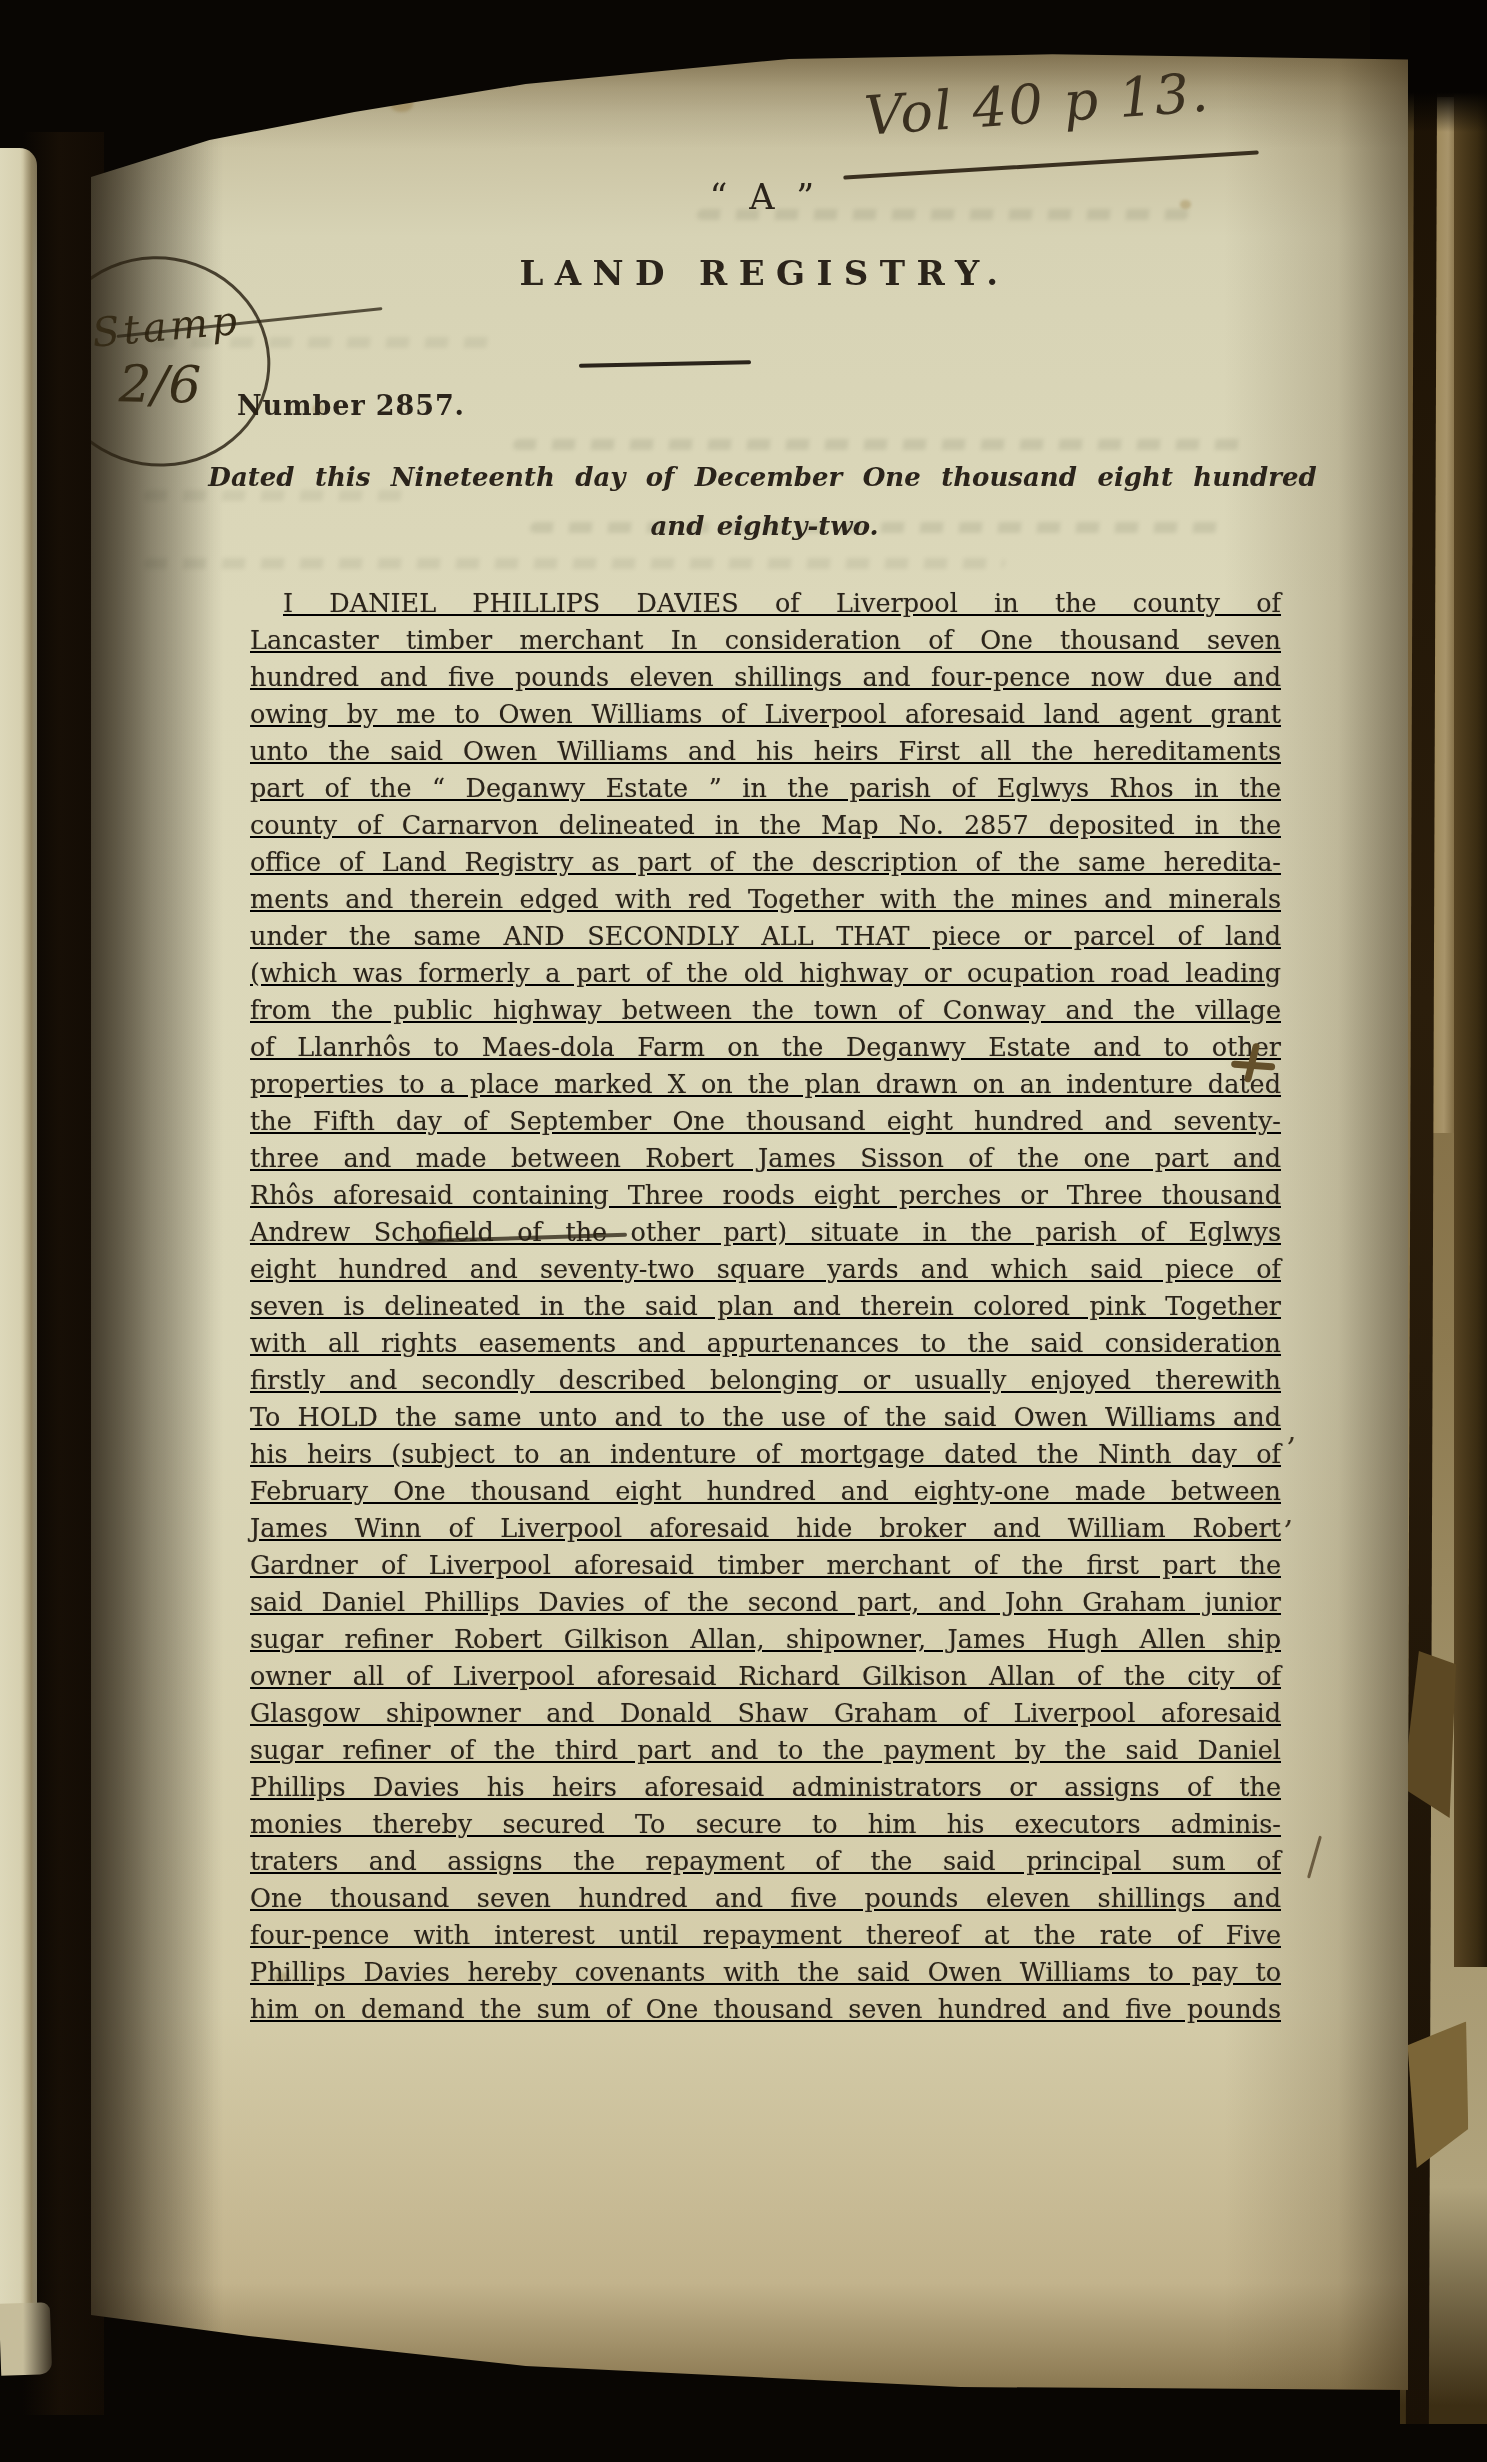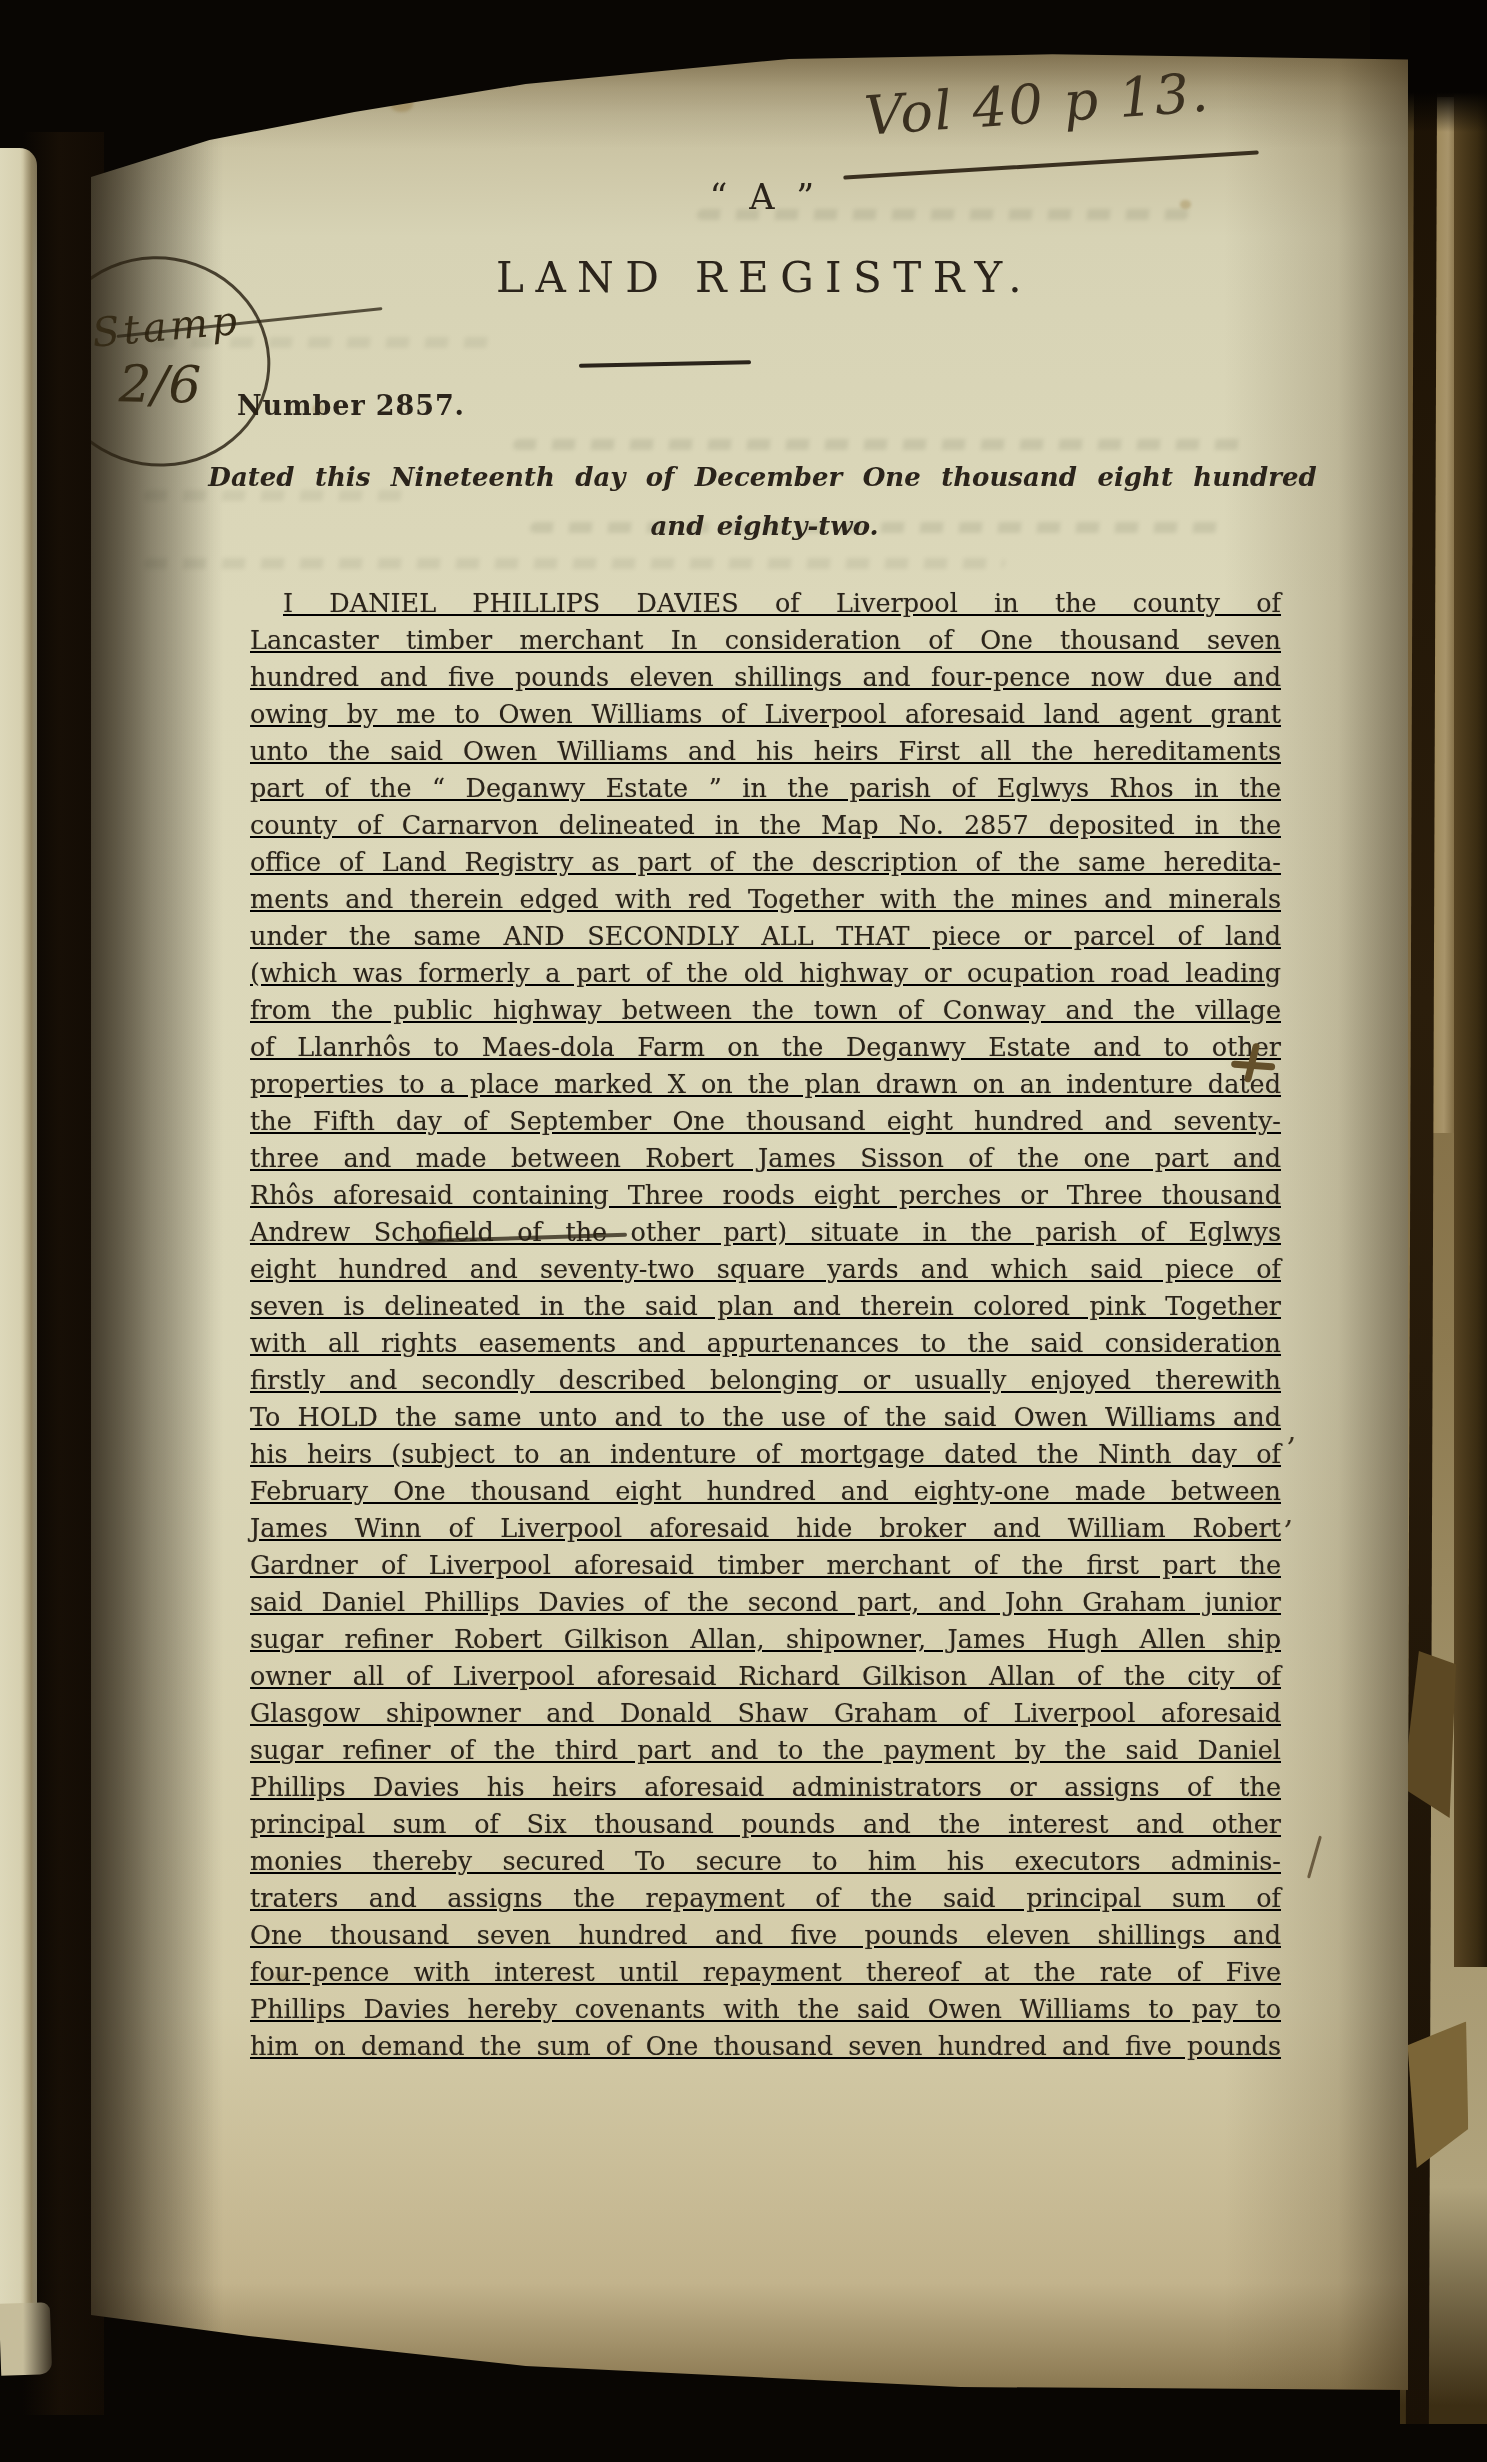--- a/index.html
+++ b/index.html
@@ -62,21 +62,21 @@
   .ink{color:#2b241b;}
   .handwriting{position:absolute;left:773px;top:35px;width:422px;z-index:20;
     font-style:italic;font-size:54px;color:#3a3020;transform:rotate(-4deg);
     letter-spacing:1.8px;white-space:nowrap;}
   .hw-underline{position:absolute;left:752px;top:128px;width:416px;height:3.5px;
     background:#3a3020;transform:rotate(-3.5deg);border-radius:1.8px;}
 
   .series-letter{position:absolute;left:159px;top:142px;width:1029px;text-align:center;
     font-size:35px;letter-spacing:5.3px;}
   .title{position:absolute;left:159px;top:218px;width:1029px;text-align:center;
-    font-size:42px;font-weight:normal;letter-spacing:11.4px;}
+    font-size:34px;font-weight:bold;letter-spacing:11.4px;}
   .title-rule{position:absolute;left:488px;top:327px;width:172px;height:4.4px;
     background:#2b241b;transform:rotate(-1.2deg);border-radius:1.8px;}
 
   .doc-number{position:absolute;left:146px;top:355px;font-size:27px;font-weight:bold;
     letter-spacing:0.9px;}
   .dated-1{position:absolute;left:105px;top:427px;width:1133px;text-align:center;
     font-size:26px;font-style:italic;font-weight:bold;word-spacing:11.4px;}
   .dated-2{position:absolute;left:159px;top:476px;width:1029px;text-align:center;
     font-size:26px;font-style:italic;font-weight:bold;word-spacing:3.5px;}
 
@@ -191,21 +191,20 @@
           <p class="line">his heirs (subject to an indenture of mortgage dated the Ninth day of</p>
           <p class="line">February One thousand eight hundred and eighty-one made between</p>
           <p class="line">James Winn of Liverpool aforesaid hide broker and William Robert</p>
           <p class="line">Gardner of Liverpool aforesaid timber merchant of the first part the</p>
           <p class="line">said Daniel Phillips Davies of the second part, and John Graham junior</p>
           <p class="line">sugar refiner Robert Gilkison Allan, shipowner, James Hugh Allen ship</p>
           <p class="line">owner all of Liverpool aforesaid Richard Gilkison Allan of the city of</p>
           <p class="line">Glasgow shipowner and Donald Shaw Graham of Liverpool aforesaid</p>
           <p class="line">sugar refiner of the third part and to the payment by the said Daniel</p>
           <p class="line">Phillips Davies his heirs aforesaid administrators or assigns of the</p>
-          <p class="line">principal sum of Six thousand pounds and the interest and other</p>
           <p class="line">monies thereby secured To secure to him his executors adminis-</p>
           <p class="line">traters and assigns the repayment of the said principal sum of</p>
           <p class="line">One thousand seven hundred and five pounds eleven shillings and</p>
           <p class="line">four-pence with interest until repayment thereof at the rate of Five</p>
           <p class="line">Phillips Davies hereby covenants with the said Owen Williams to pay to</p>
           <p class="line">him on demand the sum of One thousand seven hundred and five pounds</p>
       </div>
 
       <div class="strike"></div>
       <div class="margin-cross">

